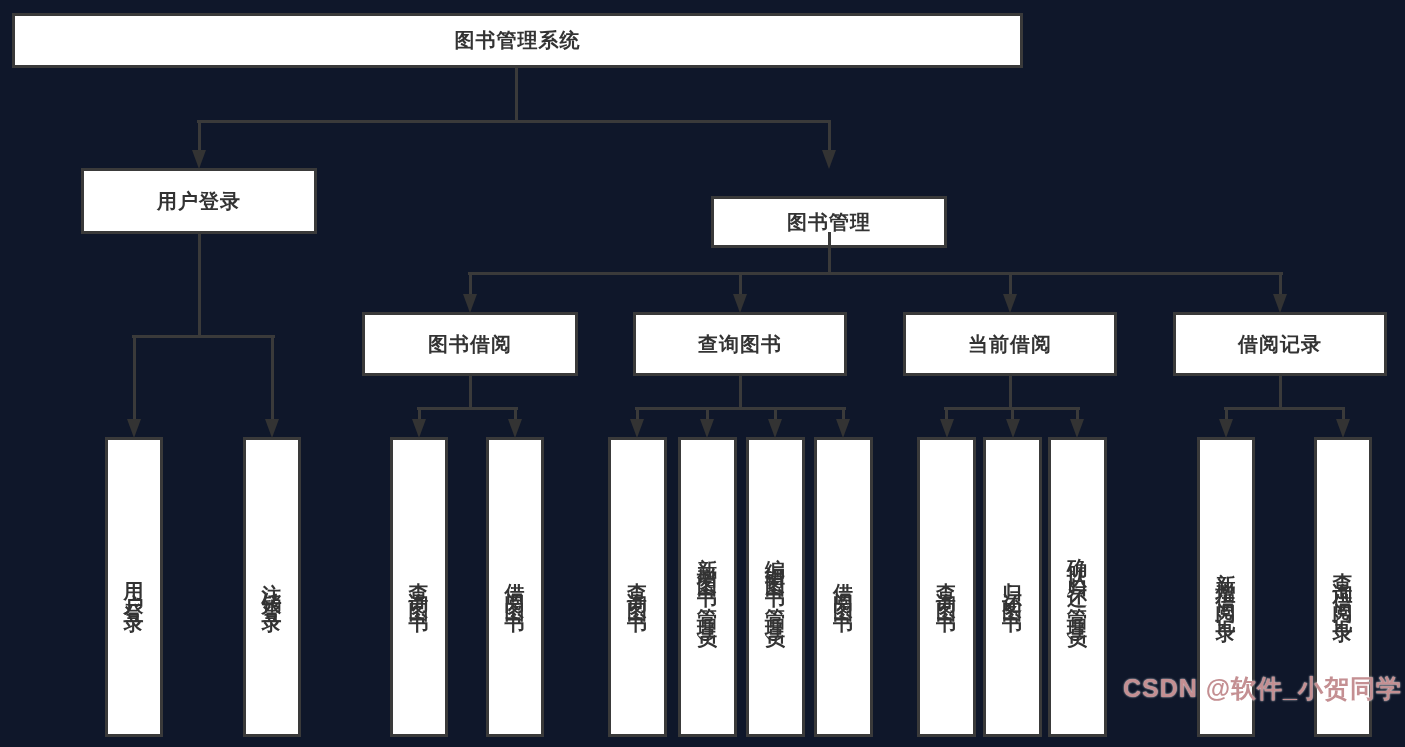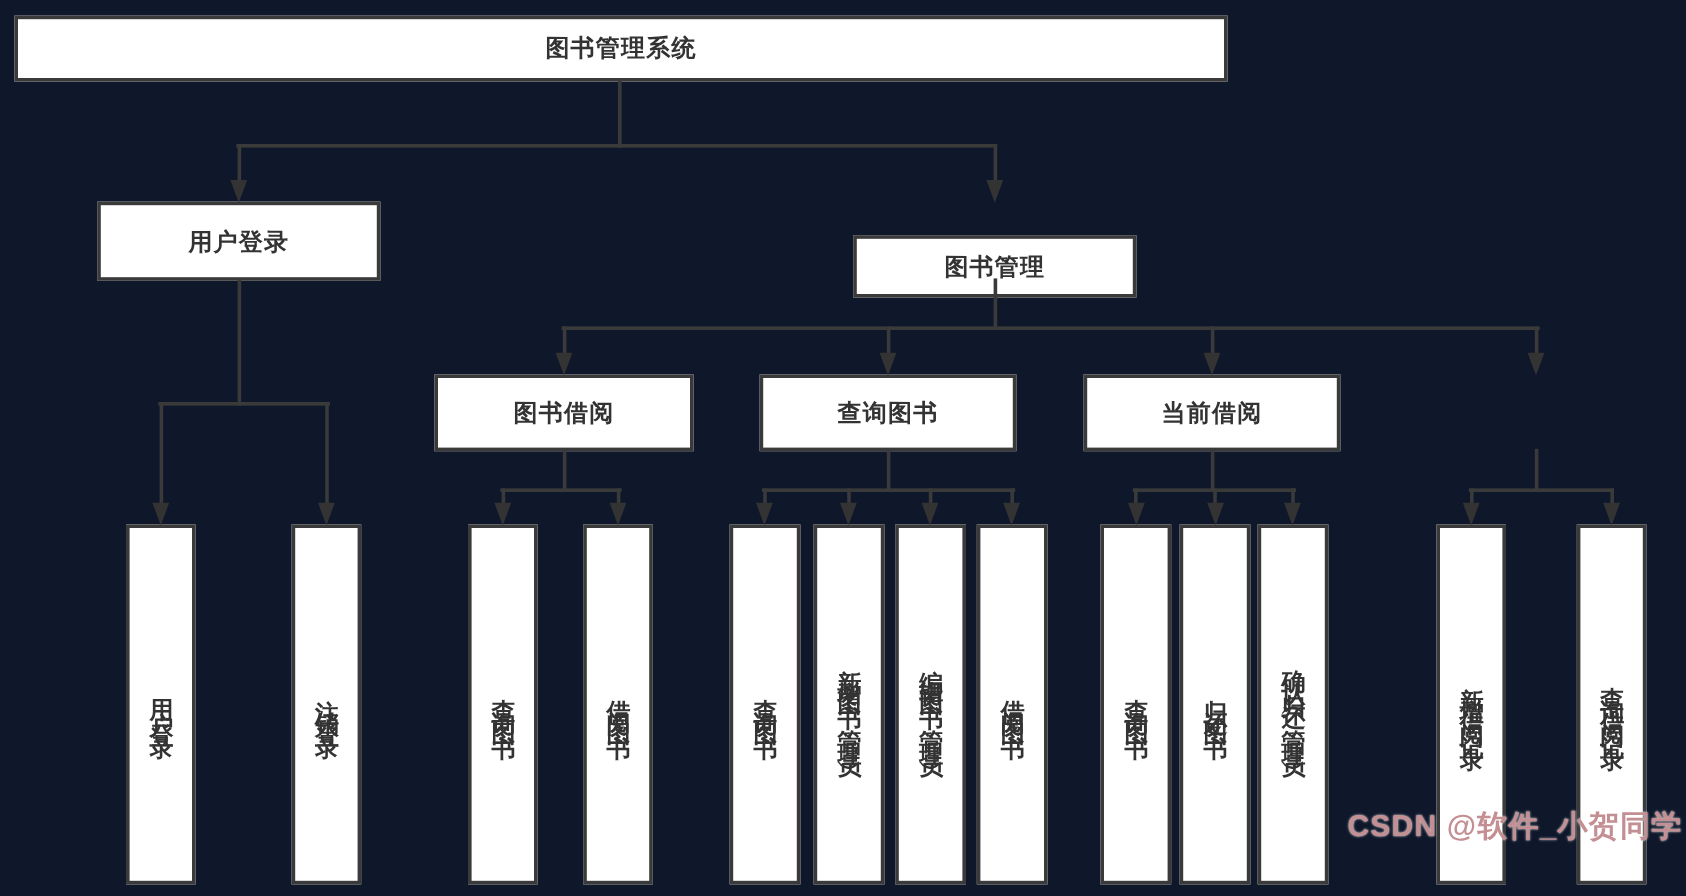--- a/index.html
+++ b/index.html
@@ -42,20 +42,21 @@
   <div class="box" style="left:81px;top:168px;width:236px;height:66px;">用户登录</div>
 
   <div class="box" style="left:711px;top:168px;width:236px;height:52px;margin-top:28px;">图书管理</div>
 
   <div class="box" style="left:362px;top:312px;width:216px;height:64px;">图书借阅</div>
 
   <div class="box" style="left:633px;top:312px;width:214px;height:64px;">查询图书</div>
 
   <div class="box" style="left:903px;top:312px;width:214px;height:64px;text-align:right;">当前借阅</div>
 
+  <div class="box" style="left:1173px;top:312px;width:214px;height:64px;">借阅记录</div>
 
   <div class="box vbox" style="left:105px;top:437px;width:58px;height:300px;">
     <span>用户登录</span>
   </div>
   <div class="box vbox" style="left:243px;top:437px;width:58px;height:300px;">
     <span>注销登录</span>
   </div>
 
   <div class="box vbox" style="left:390px;top:437px;width:58px;height:300px;">
     <span>查询图书</span>

